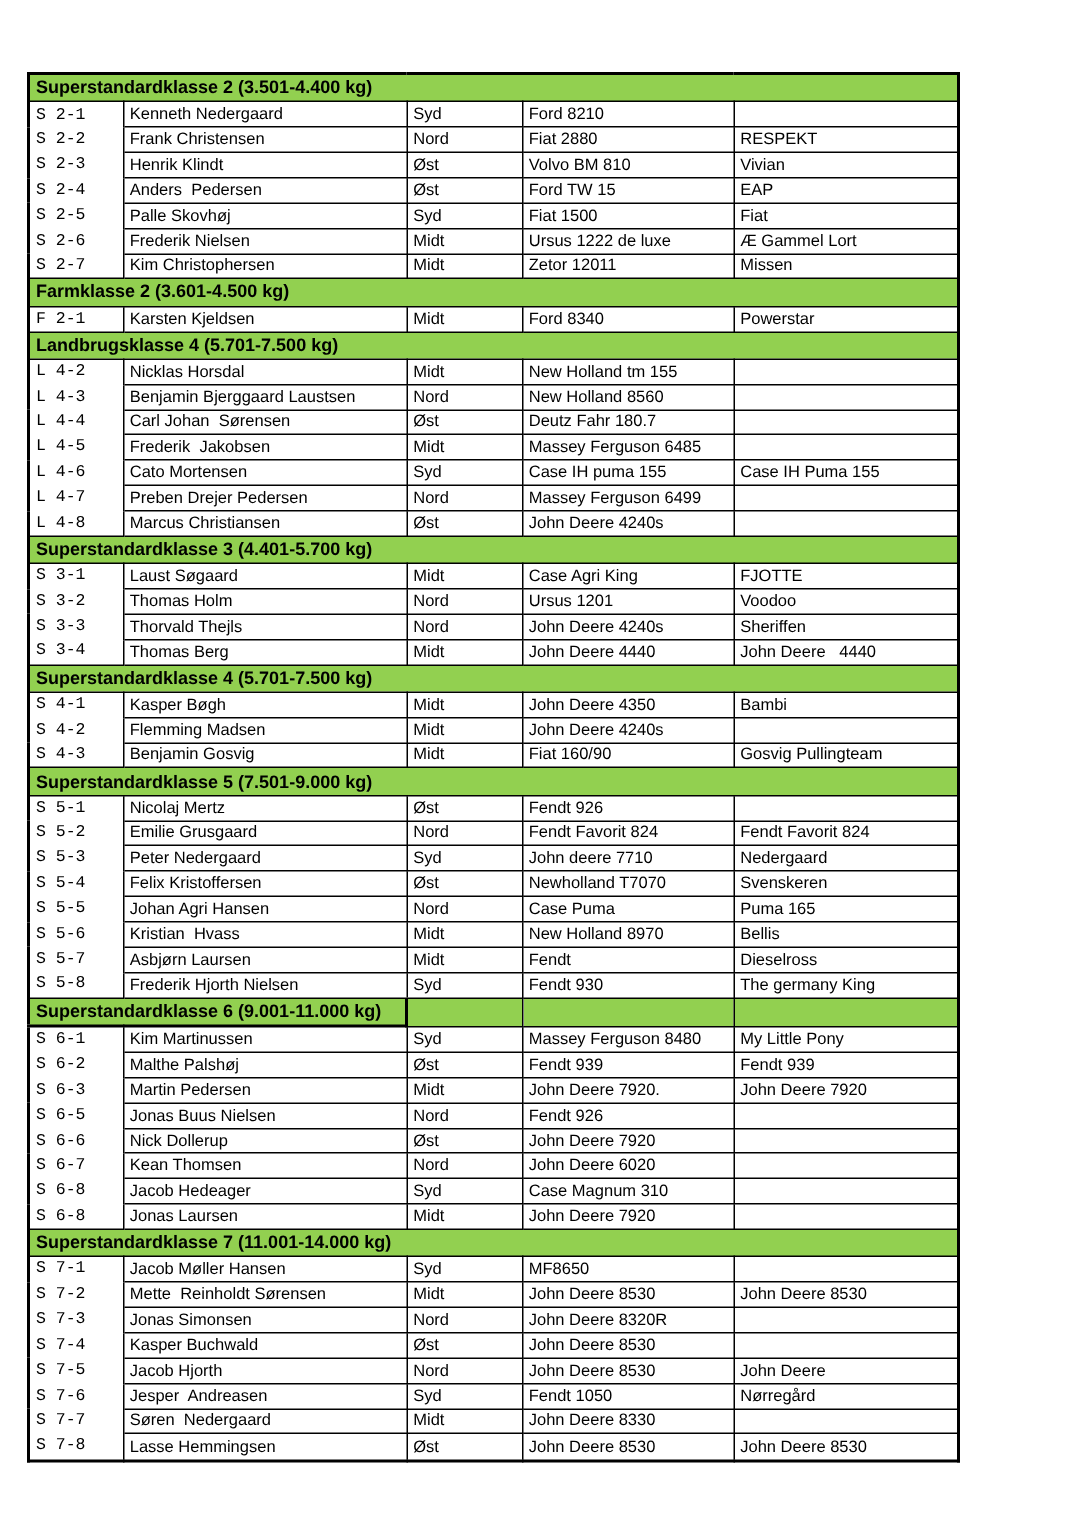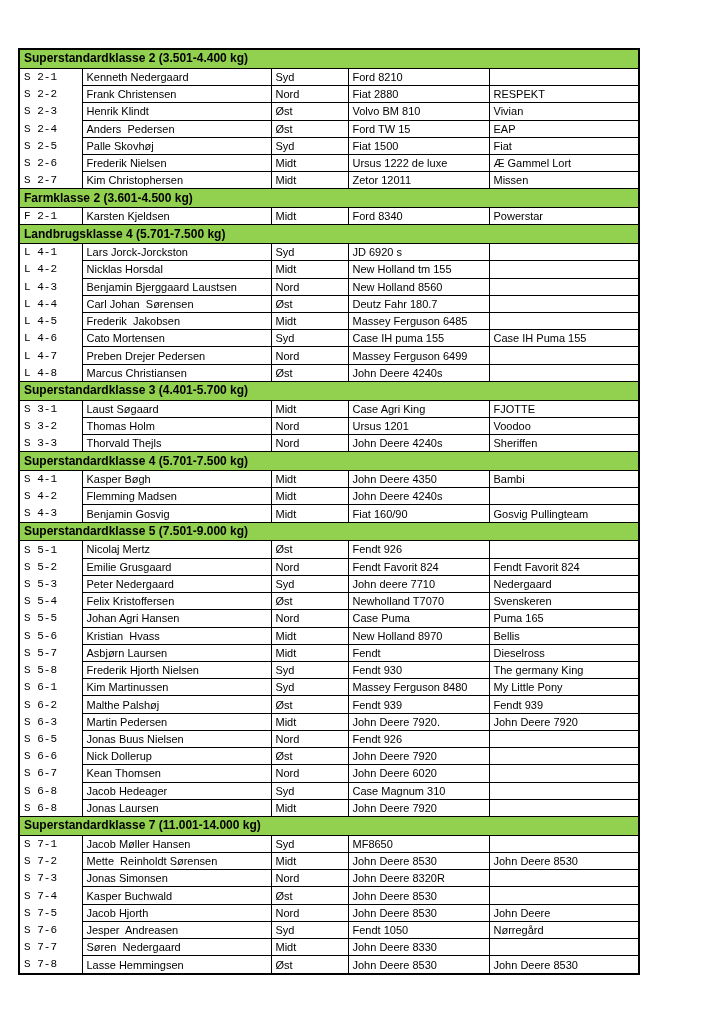--- a/index.html
+++ b/index.html
@@ -127,27 +127,20 @@
           <td class="id-cell">F 2-1</td>
           <td>Karsten Kjeldsen</td>
           <td>Midt</td>
           <td>Ford 8340</td>
           <td>Powerstar</td>
         </tr>
         <tr class="section-row">
           <td colspan="5">Landbrugsklasse 4 (5.701-7.500 kg)</td>
         </tr>
         <tr>
-          <td class="id-cell">L 4-1</td>
-          <td>Lars Jorck-Jorckston</td>
-          <td>Syd</td>
-          <td>JD 6920 s</td>
-          <td></td>
-        </tr>
-        <tr>
           <td class="id-cell">L 4-2</td>
           <td>Nicklas Horsdal</td>
           <td>Midt</td>
           <td>New Holland tm 155</td>
           <td></td>
         </tr>
         <tr>
           <td class="id-cell">L 4-3</td>
           <td>Benjamin Bjerggaard Laustsen</td>
           <td>Nord</td>
@@ -206,20 +199,27 @@
           <td>Ursus 1201</td>
           <td>Voodoo</td>
         </tr>
         <tr>
           <td class="id-cell">S 3-3</td>
           <td>Thorvald Thejls</td>
           <td>Nord</td>
           <td>John Deere 4240s</td>
           <td>Sheriffen</td>
         </tr>
+        <tr>
+          <td class="id-cell">S 3-4</td>
+          <td>Thomas Berg</td>
+          <td>Midt</td>
+          <td>John Deere 4440</td>
+          <td>John Deere   4440</td>
+        </tr>
         <tr class="section-row">
           <td colspan="5">Superstandardklasse 4 (5.701-7.500 kg)</td>
         </tr>
         <tr>
           <td class="id-cell">S 4-1</td>
           <td>Kasper Bøgh</td>
           <td>Midt</td>
           <td>John Deere 4350</td>
           <td>Bambi</td>
         </tr>
@@ -288,20 +288,26 @@
           <td>Midt</td>
           <td>Fendt</td>
           <td>Dieselross</td>
         </tr>
         <tr>
           <td class="id-cell">S 5-8</td>
           <td>Frederik Hjorth Nielsen</td>
           <td>Syd</td>
           <td>Fendt 930</td>
           <td>The germany King</td>
+        </tr>
+        <tr class="section-row">
+          <td colspan="2" class="split-title">Superstandardklasse 6 (9.001-11.000 kg)</td>
+          <td></td>
+          <td></td>
+          <td></td>
         </tr>
         <tr>
           <td class="id-cell">S 6-1</td>
           <td>Kim Martinussen</td>
           <td>Syd</td>
           <td>Massey Ferguson 8480</td>
           <td>My Little Pony</td>
         </tr>
         <tr>
           <td class="id-cell">S 6-2</td>

